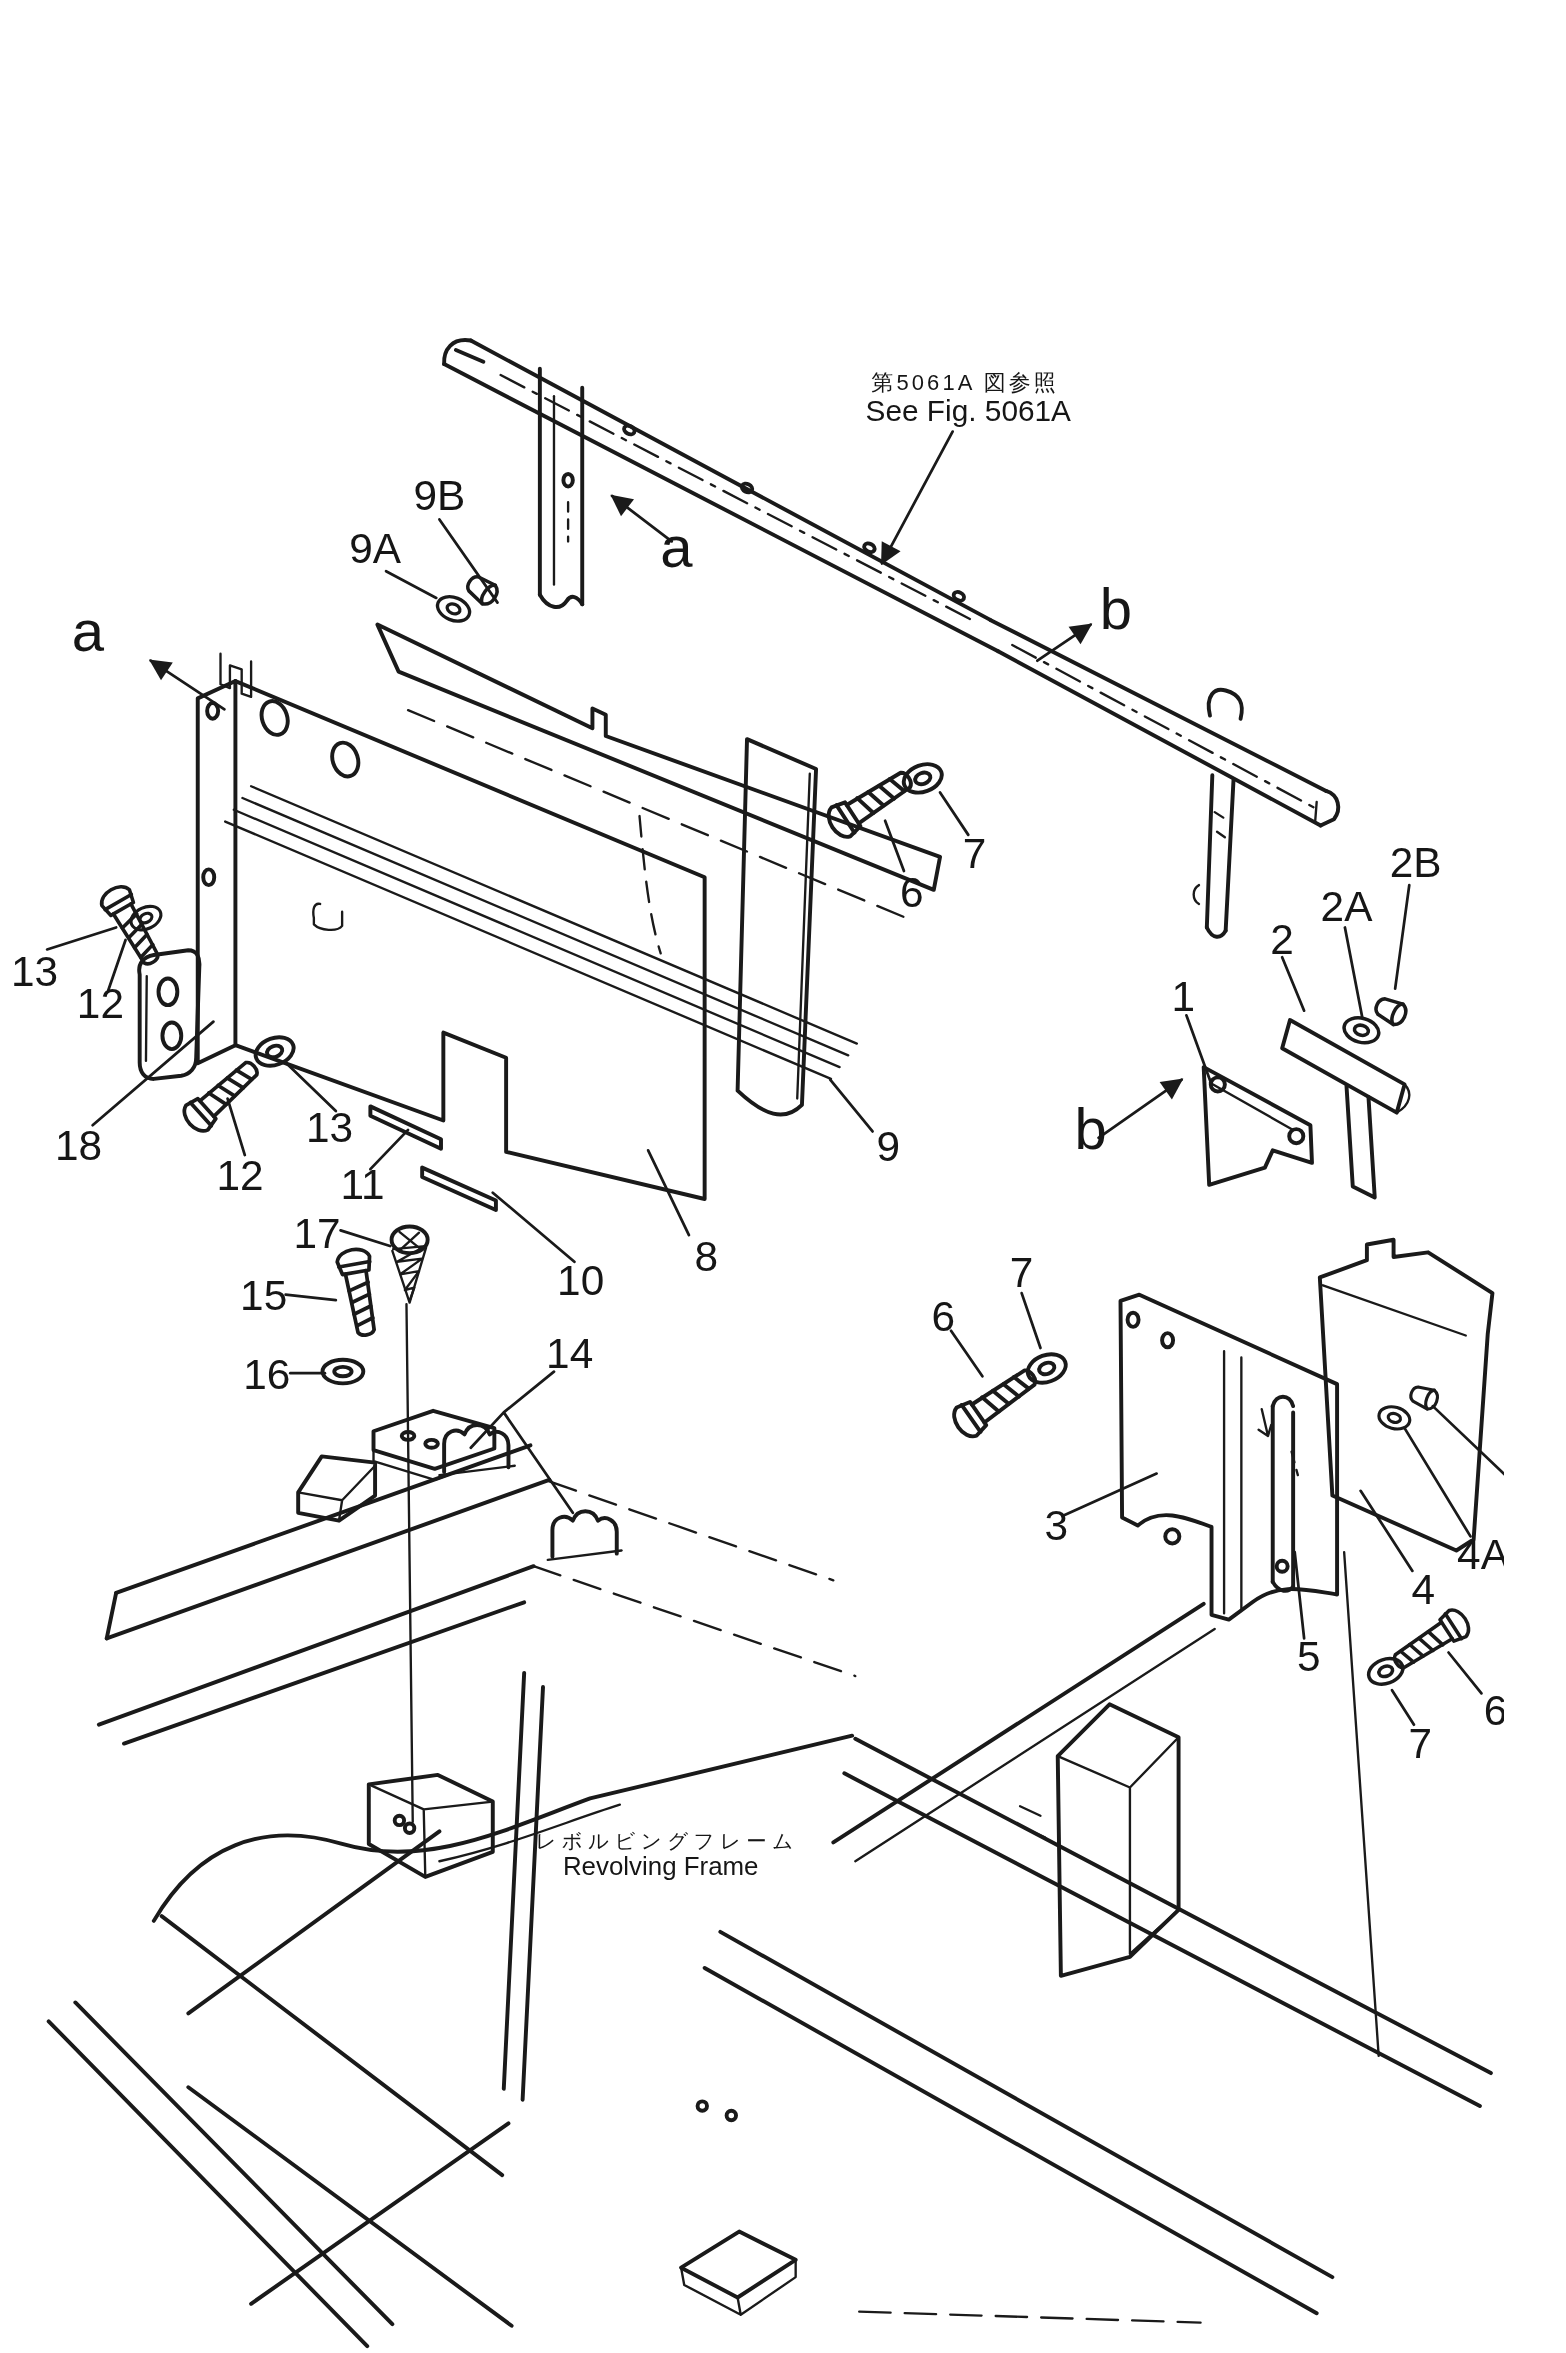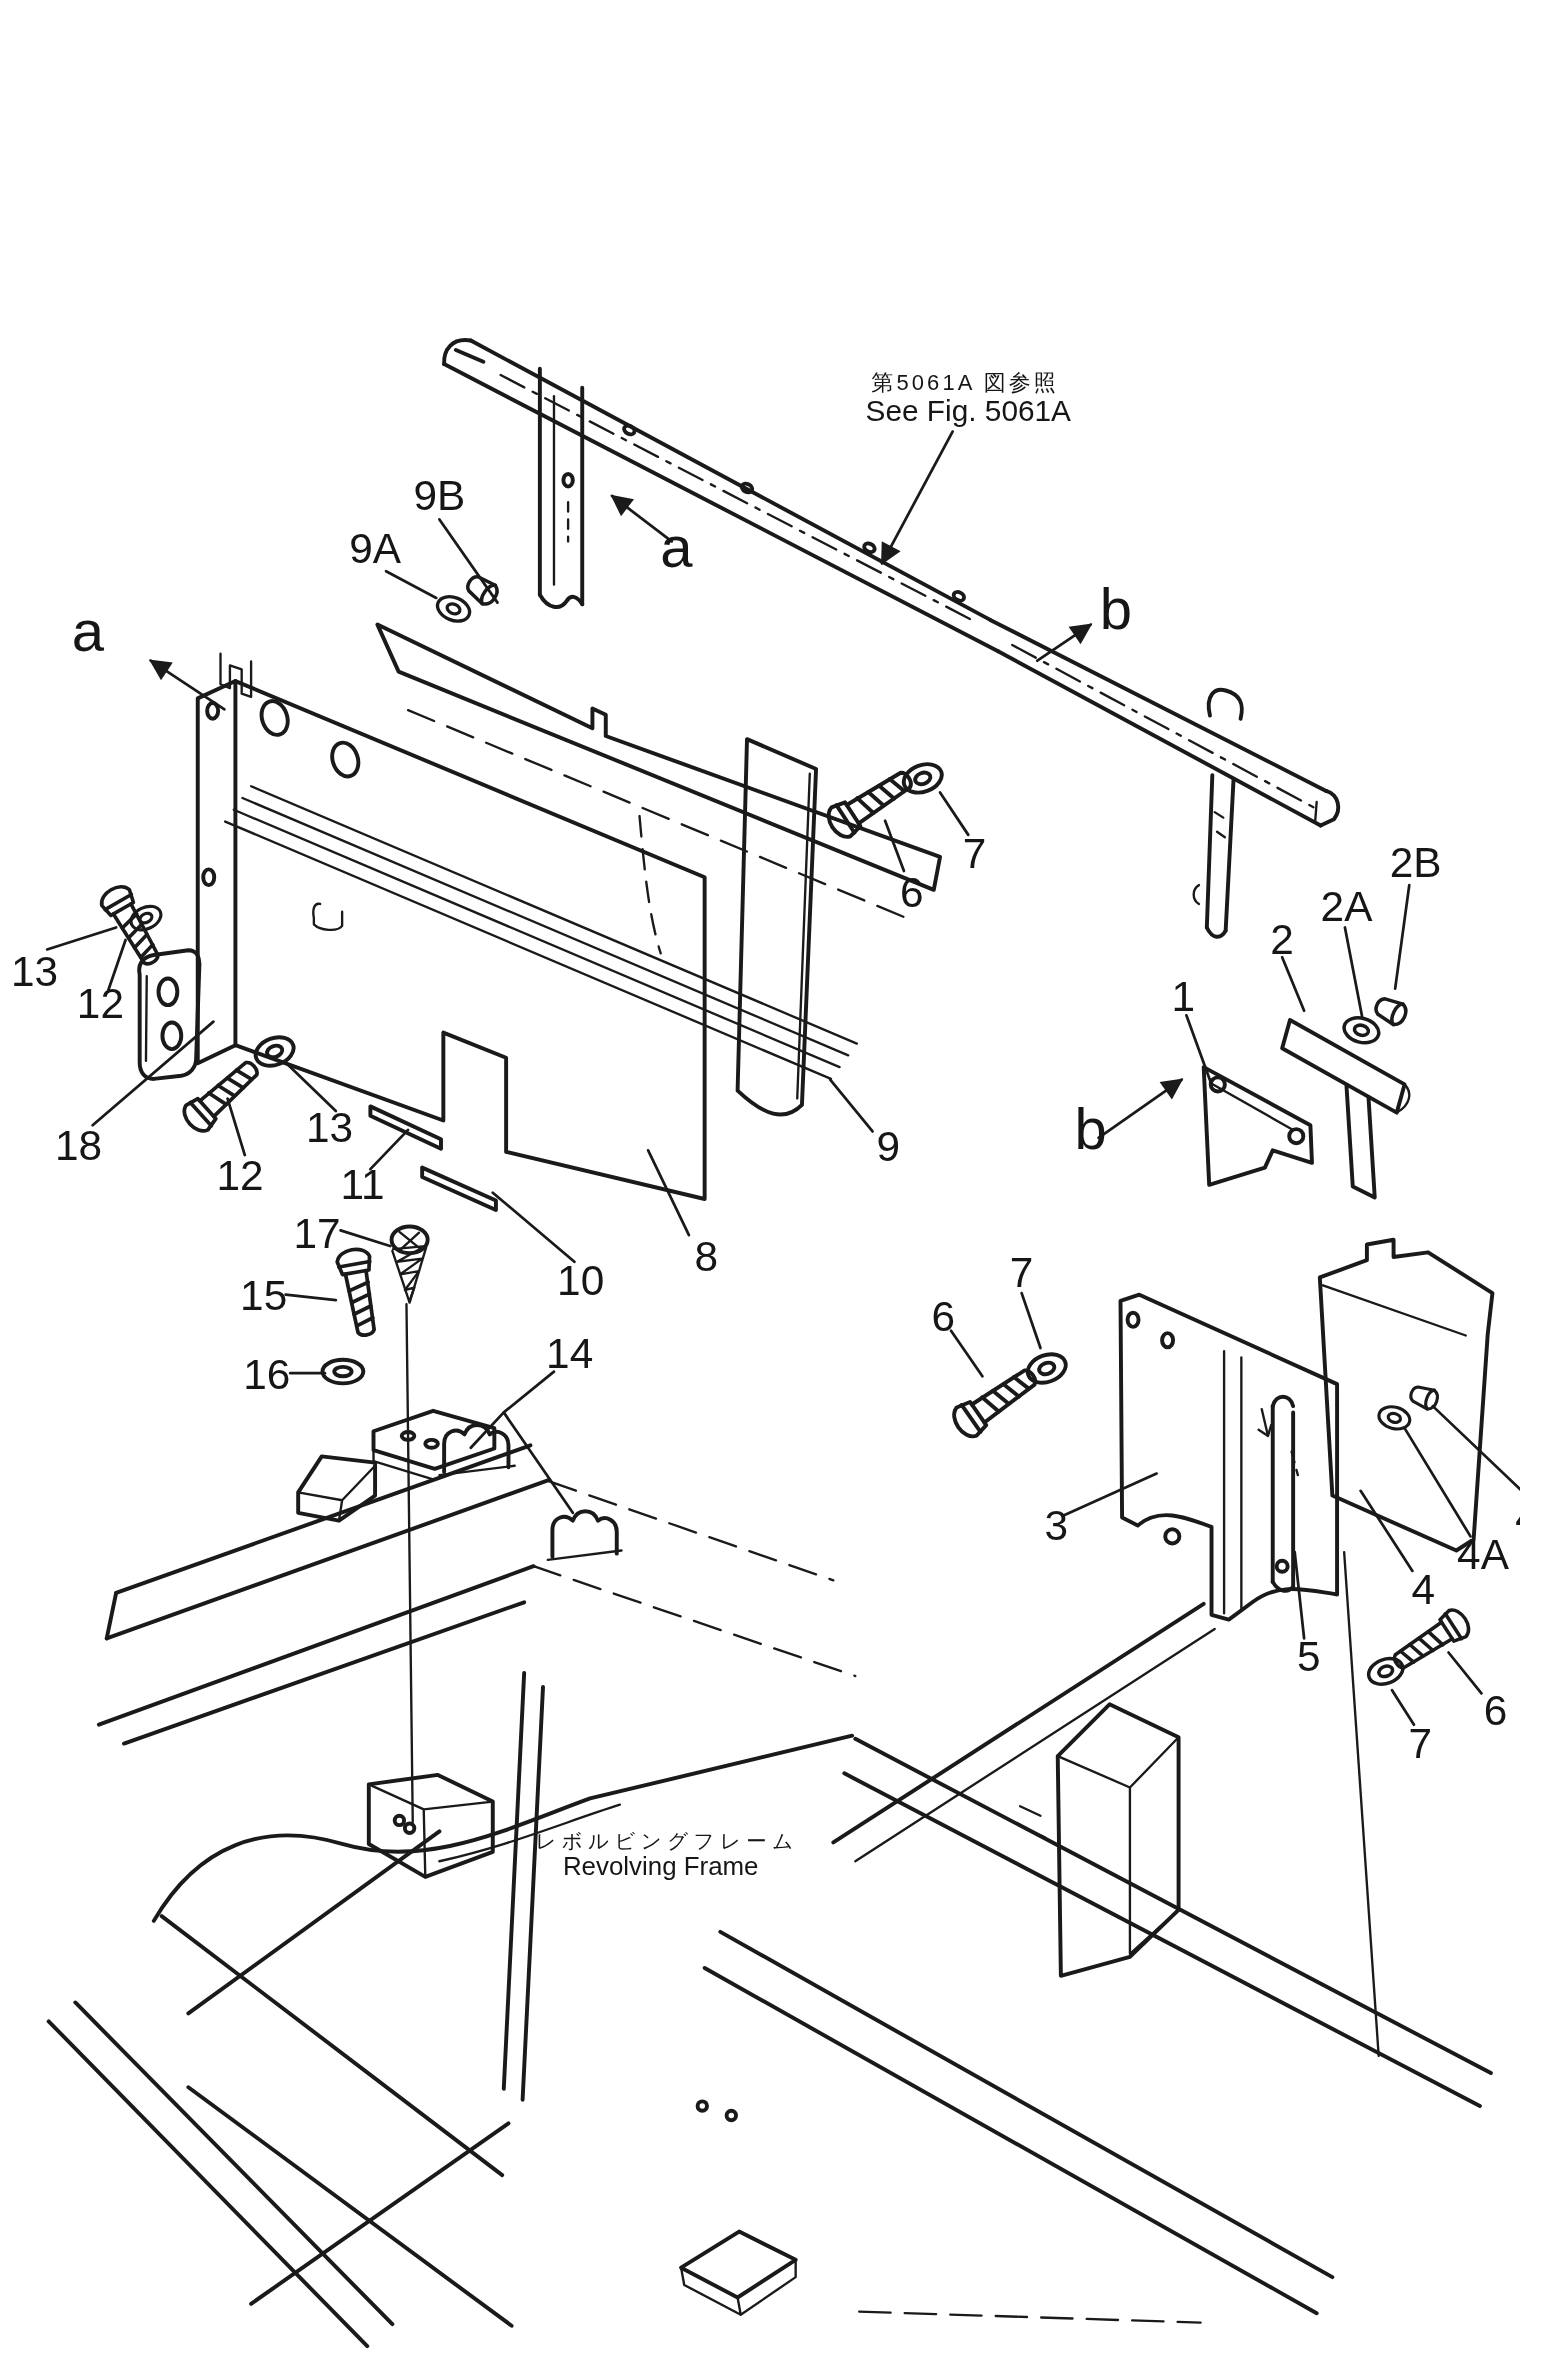--- a/index.html
+++ b/index.html
@@ -1,16 +1,16 @@
 <!DOCTYPE html>
 <html style="font-size:12.6px"><head>
 <meta charset="utf-8">
 <style>
   html,body{margin:0;padding:0;background:#ffffff;}
-  .page{position:relative;width:1504px;height:2354px;background:#ffffff;overflow:hidden;padding-left:16px;}
+  .page{position:relative;width:1504px;height:2354px;background:#ffffff;overflow:hidden;}
   svg{position:absolute;left:0;top:0;}
   .ink{stroke:#1a1a1a;fill:none;stroke-width:5;stroke-linecap:round;stroke-linejoin:round;}
   .thin{stroke-width:3;}
   .leader{stroke:#1a1a1a;fill:none;stroke-width:3.5;stroke-linecap:round;}
   text{font-family:"Liberation Sans","DejaVu Sans",sans-serif;fill:#161616;text-anchor:middle;}
   .callout{font-size:54px;}
   .viewlabel{font-size:74px;}
   .note-jp{font-size:28px;letter-spacing:4px;}
   .note-en{font-size:38px;}
   .cap-jp{font-size:26px;letter-spacing:7px;}

